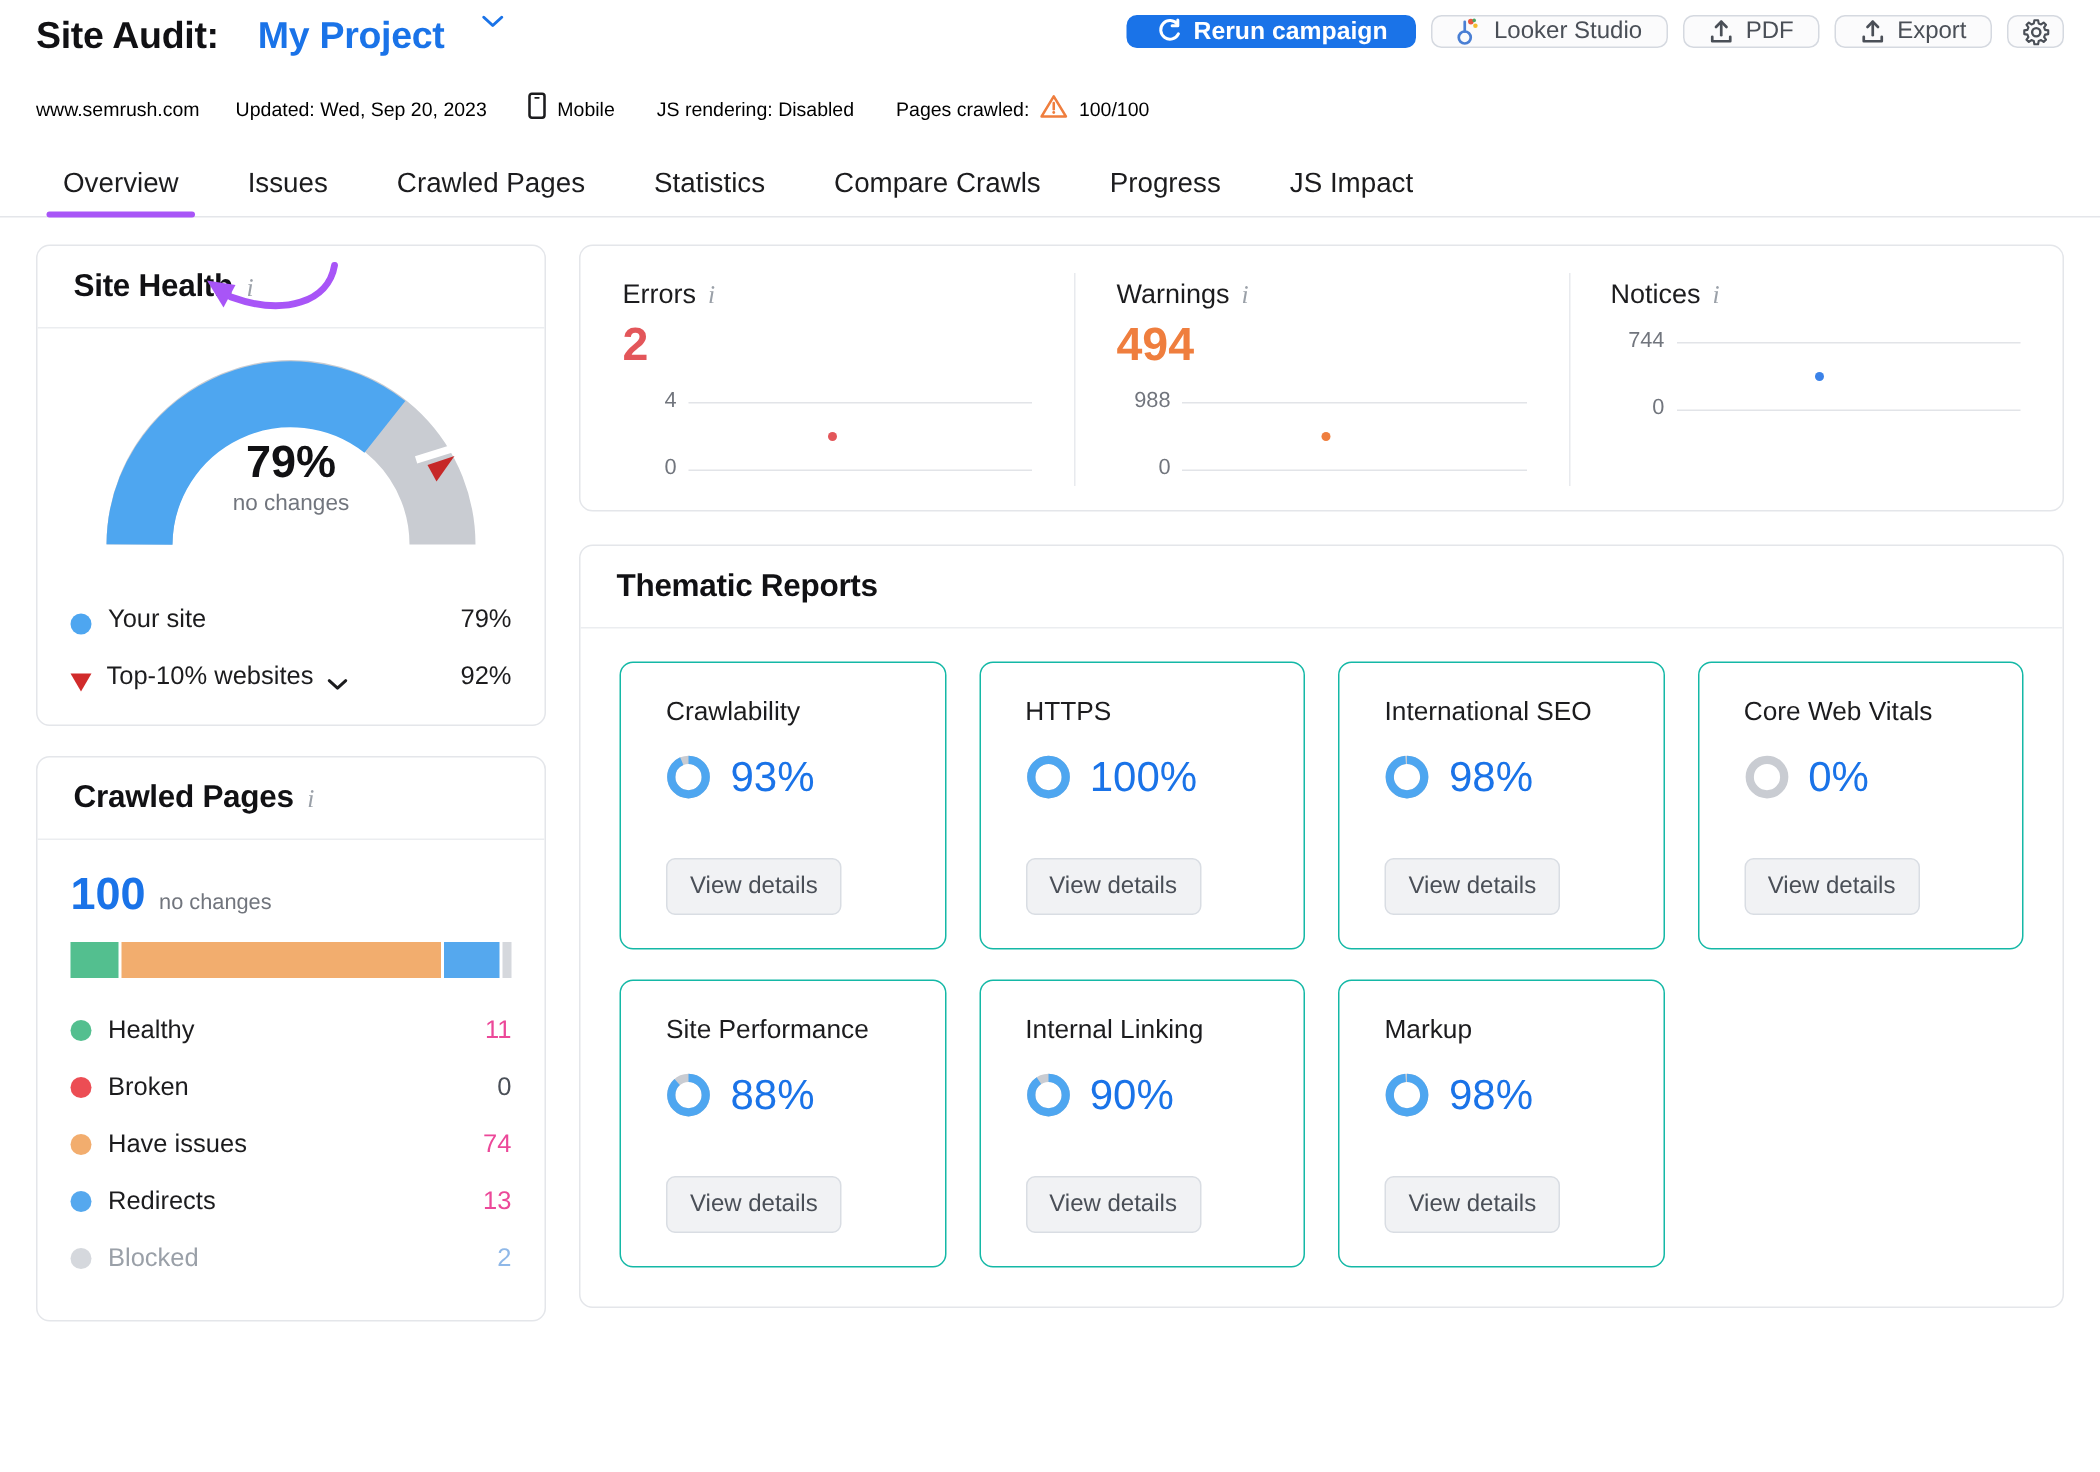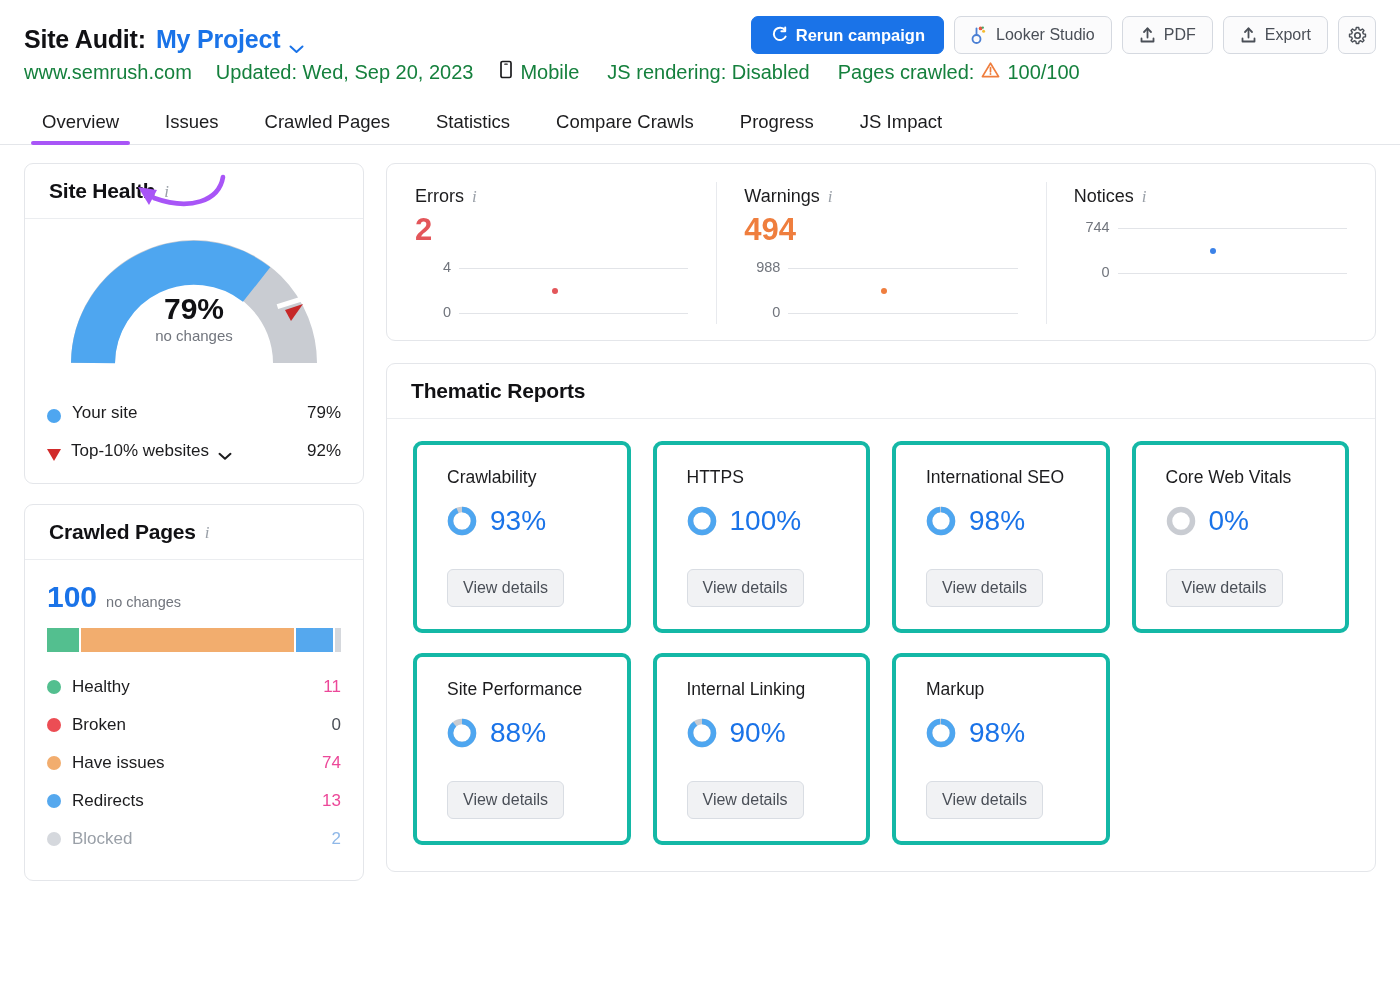--- a/index.html
+++ b/index.html
@@ -7,41 +7,41 @@
     width: 1400px; height: 981px;
     background: #ffffff;
     font-family: "Liberation Sans", sans-serif;
     color: #1c1c1e;
     overflow: hidden;
   }
   .page { position: relative; width: 1400px; height: 981px; background: #ffffff; }
 
   
   .header { padding: 10px 24px 0 24px; background: #ffffff; }
-  .title-row { display: flex; align-items: flex-end; height: 44px; }
+  .title-row { display: flex; align-items: flex-start; height: 44px; gap: 16px; }
   .title-static { font-size: 25px; font-weight: bold; color: #111114; letter-spacing: -0.2px; }
   .title-project { font-size: 25px; font-weight: bold; color: #1a73e8; margin-left: 10px; letter-spacing: -0.2px; }
   .title-caret { margin-left: 9px; color: #1a73e8; display: inline-flex; align-items: center; cursor: pointer; }
   .toolbar { margin-left: auto; display: flex; align-items: center; gap: 10px; }
 
   .btn {
     display: inline-flex; align-items: center; gap: 8px;
-    height: 38px; padding: 0 16px;
+    height: 22px; padding: 0 16px;
     border-radius: 7px; font-size: 16px;
     border: 1px solid #d5d9e0; background: #fbfbfc; color: #4a4f57;
     cursor: pointer; white-space: nowrap;
   }
   .btn-primary {
     background: #1a73e8; border-color: #1a73e8; color: #ffffff; font-weight: bold;
     padding: 0 18px; font-size: 16.5px;
   }
   .btn-icon-only { padding: 0; width: 38px; justify-content: center; }
   .btn svg { display: block; }
 
-  .meta-row { display: flex; align-items: center; height: 36px; font-size: 20px; color: #15803d; }
+  .meta-row { display: flex; align-items: center; height: 36px; font-size: 13px; color: #000000; }
   .meta-item { display: flex; align-items: center; gap: 7px; }
   .meta-gap-1 { margin-left: 24px; }
   .meta-gap-2 { margin-left: 26px; }
   .meta-gap-3 { margin-left: 28px; }
 
   
   .tabs-wrap { position: relative; padding: 0 24px; background: #ffffff; }
   .tabs { display: flex; align-items: flex-end; gap: 28px; height: 54px; }
   .tab {
     font-size: 18.5px; color: #1c1c1e; padding-bottom: 11px; cursor: pointer;
@@ -122,21 +122,21 @@
   .spark-line { position: absolute; left: 44px; right: 0; height: 1px; background: #e2e4e8; }
   .spark-lbl { position: absolute; left: 0; width: 36px; text-align: right; font-size: 14.5px; color: #71757d; }
   .spark-dot { position: absolute; width: 6px; height: 6px; border-radius: 50%; }
 
   
   .tr-grid {
     display: grid; grid-template-columns: repeat(4, 1fr);
     gap: 20px 22px; padding: 22px 26px 26px 26px;
   }
   .tr-card {
-    border: 4px solid #14b8a6; border-radius: 9px;
+    border: 1px solid #14b8a6; border-radius: 9px;
     padding: 22px 24px 22px 30px; min-height: 192px;
     display: flex; flex-direction: column; background: #fff;
   }
   .tr-name { font-size: 17.5px; color: #1c1c1e; }
   .tr-score { display: flex; align-items: center; gap: 13px; margin-top: 17px; }
   .tr-pct { font-size: 28px; font-weight: normal; color: #1a73e8; }
   .tr-btn {
     margin-top: auto; align-self: flex-start;
     border: 1px solid #d9dde3; background: #f1f2f4; color: #4a4f57;
     font-size: 16px; border-radius: 6px; padding: 9px 15px; cursor: pointer;

